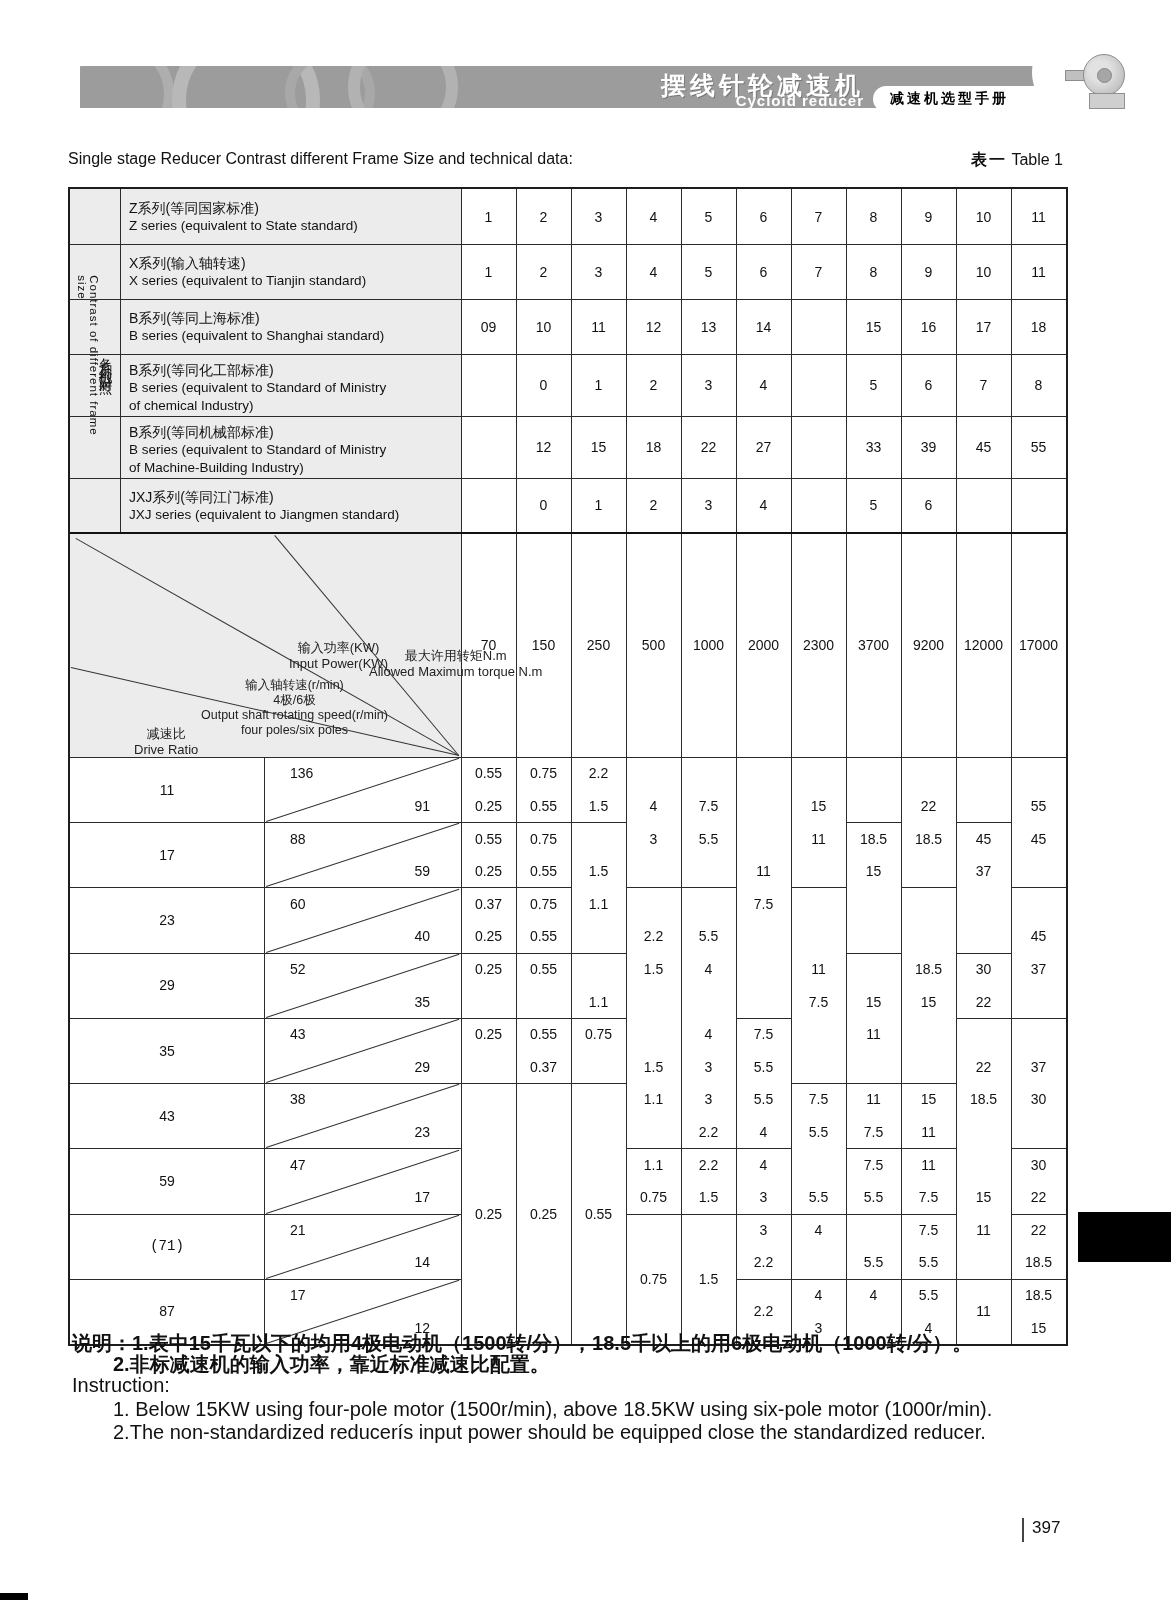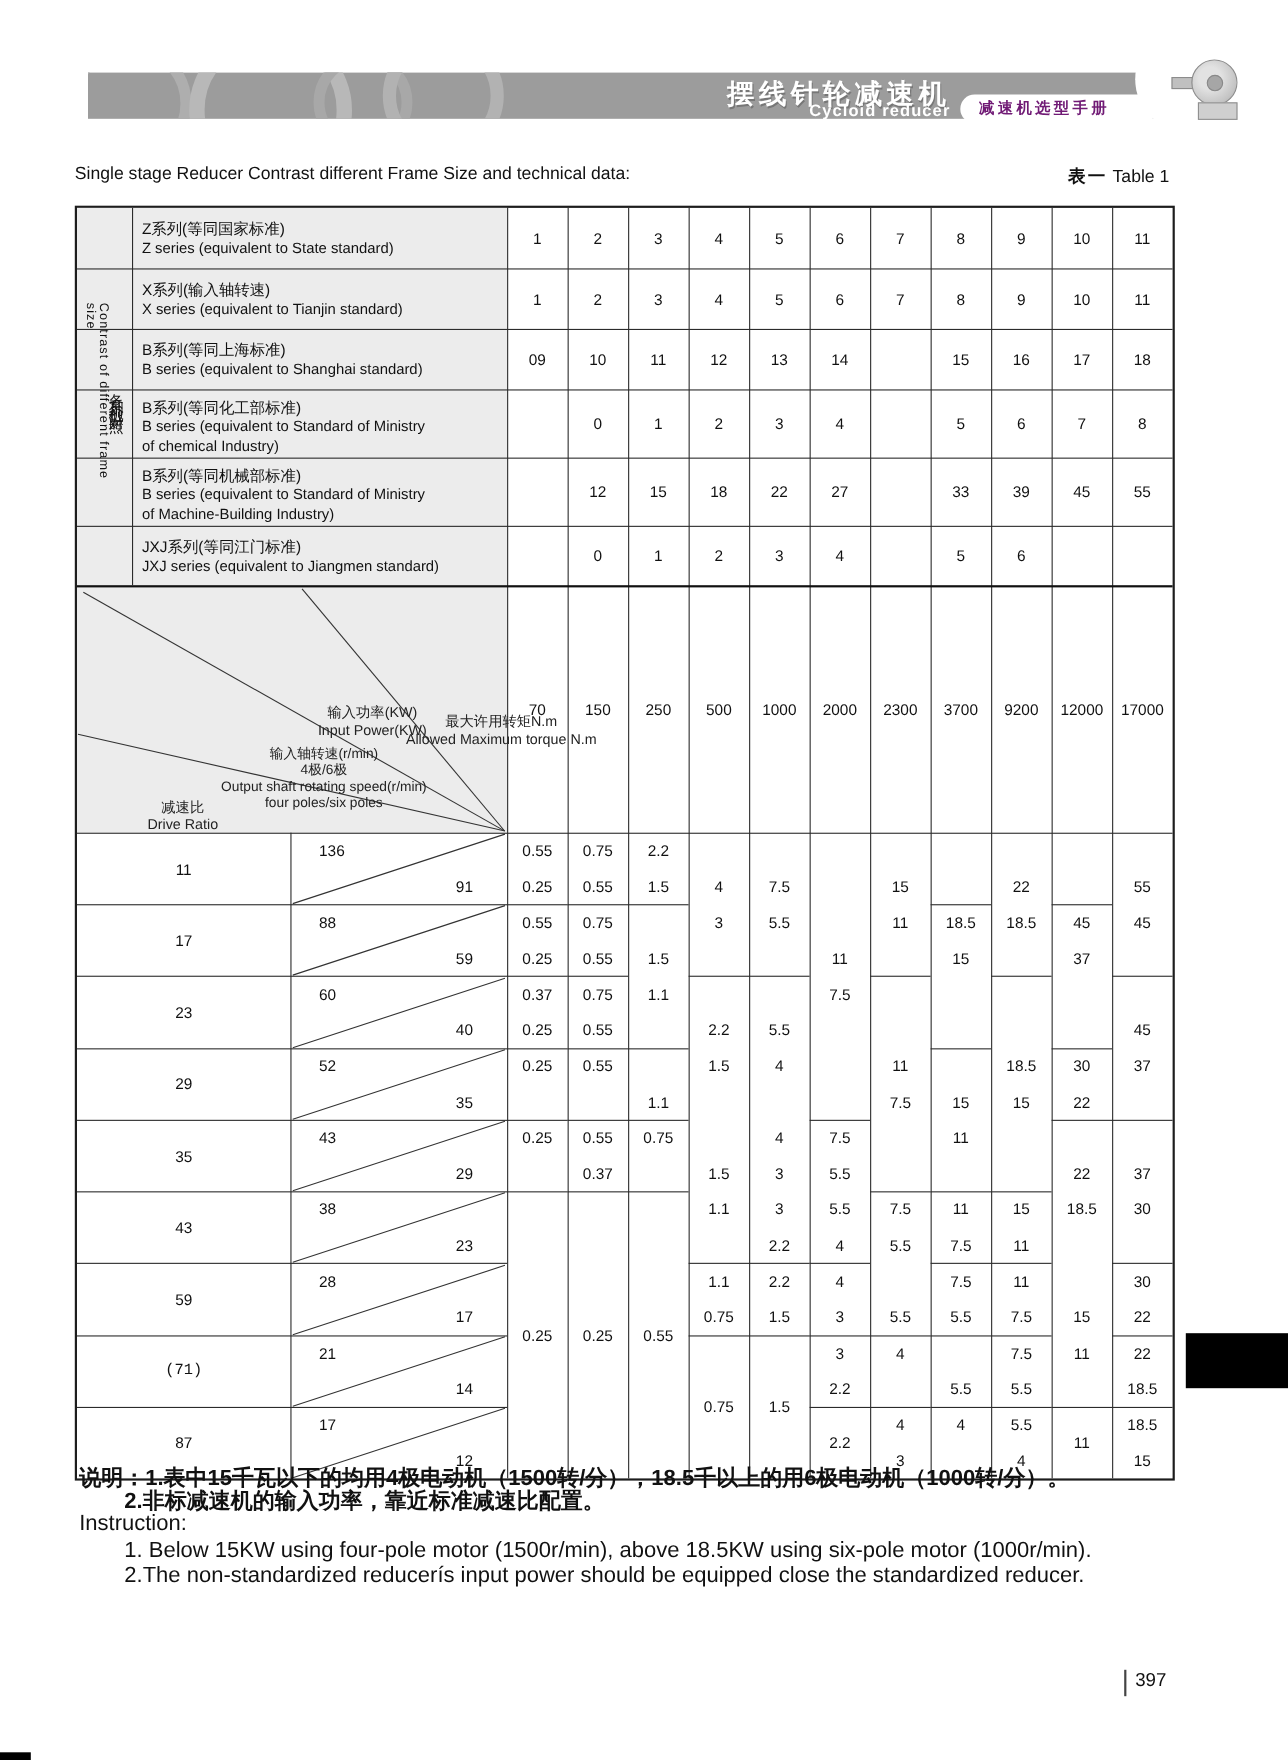--- a/index.html
+++ b/index.html
@@ -12,21 +12,21 @@
   .gear.g1{left:-18px;top:-28px;width:92px;height:92px;border-color:#aeaeae;}
   .gear.g2{left:92px;top:-40px;width:120px;height:120px;border-width:14px;border-color:#b8b8b8;}
   .gear.g3{left:205px;top:-18px;width:70px;height:70px;border-color:#a8a8a8;}
   .gear.g4{left:268px;top:-34px;width:86px;height:86px;border-width:12px;border-color:#b2b2b2;}
   .banner-cn{position:absolute;right:241px;top:3px;font-size:25px;font-weight:bold;color:#fff;
              letter-spacing:4px;text-shadow:1px 1px 0 #777;}
   .banner-en{position:absolute;right:241px;top:26px;font-size:15px;font-weight:bold;color:#fff;letter-spacing:1px;}
   .bubble-pill{position:absolute;left:793px;top:20px;width:175px;height:26px;background:#fff;
                border-radius:14px 0 0 14px;}
   .bubble-cloud{position:absolute;left:952px;top:-42px;width:120px;height:96px;background:#fff;border-radius:48px;}
-  .bubble-label{position:absolute;left:810px;top:24px;font-size:14px;color:#701a75;letter-spacing:3px;font-weight:600;}
+  .bubble-label{position:absolute;left:810px;top:24px;font-size:14px;color:#000000;letter-spacing:3px;font-weight:600;}
   .reducer{position:absolute;left:975px;top:-14px;width:80px;height:58px;}
   .reducer .body{position:absolute;left:28px;top:2px;width:40px;height:40px;border-radius:50%;
                  background:radial-gradient(circle at 40% 40%, #e2e2e2 0 30%, #c4c4c4 70%, #9e9e9e 100%);
                  border:1px solid #8c8c8c;}
   .reducer .hub{position:absolute;left:42px;top:16px;width:13px;height:13px;border-radius:50%;background:#a6a6a6;border:1px solid #888;}
   .reducer .shaft{position:absolute;left:10px;top:18px;width:20px;height:9px;background:#c0c0c0;border:1px solid #8c8c8c;}
   .reducer .base{position:absolute;left:34px;top:41px;width:34px;height:14px;background:#cfcfcf;border:1px solid #909090;}
   
   .h-cn{position:absolute;left:68px;top:120px;font-size:19px;font-weight:bold;letter-spacing:1px;}
   .h-en{position:absolute;left:68px;top:150px;font-size:16px;}
@@ -231,21 +231,21 @@
       <div class="val" style="left: 97px; top: 861.5px;">35</div>
       <div class="dline" style="left: 196px; top: 893.111px; width: 203.091px; transform: rotate(-18.1376deg);"></div>
       <div class="val" style="left: 220px; top: 845.194px; transform: translate(0px, -50%);">43</div>
       <div class="val" style="left: 360px; top: 877.806px; transform: translate(-100%, -50%);">29</div>
       <div class="val" style="left: 97px; top: 926.722px;">43</div>
       <div class="dline" style="left: 196px; top: 958.333px; width: 203.091px; transform: rotate(-18.1376deg);"></div>
       <div class="val" style="left: 220px; top: 910.417px; transform: translate(0px, -50%);">38</div>
       <div class="val" style="left: 360px; top: 943.028px; transform: translate(-100%, -50%);">23</div>
       <div class="val" style="left: 97px; top: 991.944px;">59</div>
       <div class="dline" style="left: 196px; top: 1023.56px; width: 203.091px; transform: rotate(-18.1376deg);"></div>
-      <div class="val" style="left: 220px; top: 975.639px; transform: translate(0px, -50%);">28</div>
+      <div class="val" style="left: 220px; top: 975.639px; transform: translate(0px, -50%);">47</div>
       <div class="val" style="left: 360px; top: 1008.25px; transform: translate(-100%, -50%);">17</div>
       <div class="val" style="left: 97px; top: 1057.17px; font-family: Liberation Mono, monospace;">(71)</div>
       <div class="dline" style="left: 196px; top: 1088.78px; width: 203.091px; transform: rotate(-18.1376deg);"></div>
       <div class="val" style="left: 220px; top: 1040.86px; transform: translate(0px, -50%);">21</div>
       <div class="val" style="left: 360px; top: 1073.47px; transform: translate(-100%, -50%);">14</div>
       <div class="val" style="left: 97px; top: 1122.39px;">87</div>
       <div class="dline" style="left: 196px; top: 1154px; width: 203.091px; transform: rotate(-18.1376deg);"></div>
       <div class="val" style="left: 220px; top: 1106.08px; transform: translate(0px, -50%);">17</div>
       <div class="val" style="left: 360px; top: 1138.69px; transform: translate(-100%, -50%);">12</div>
       <div class="val" style="left: 418.5px; top: 584.306px;">0.55</div>

